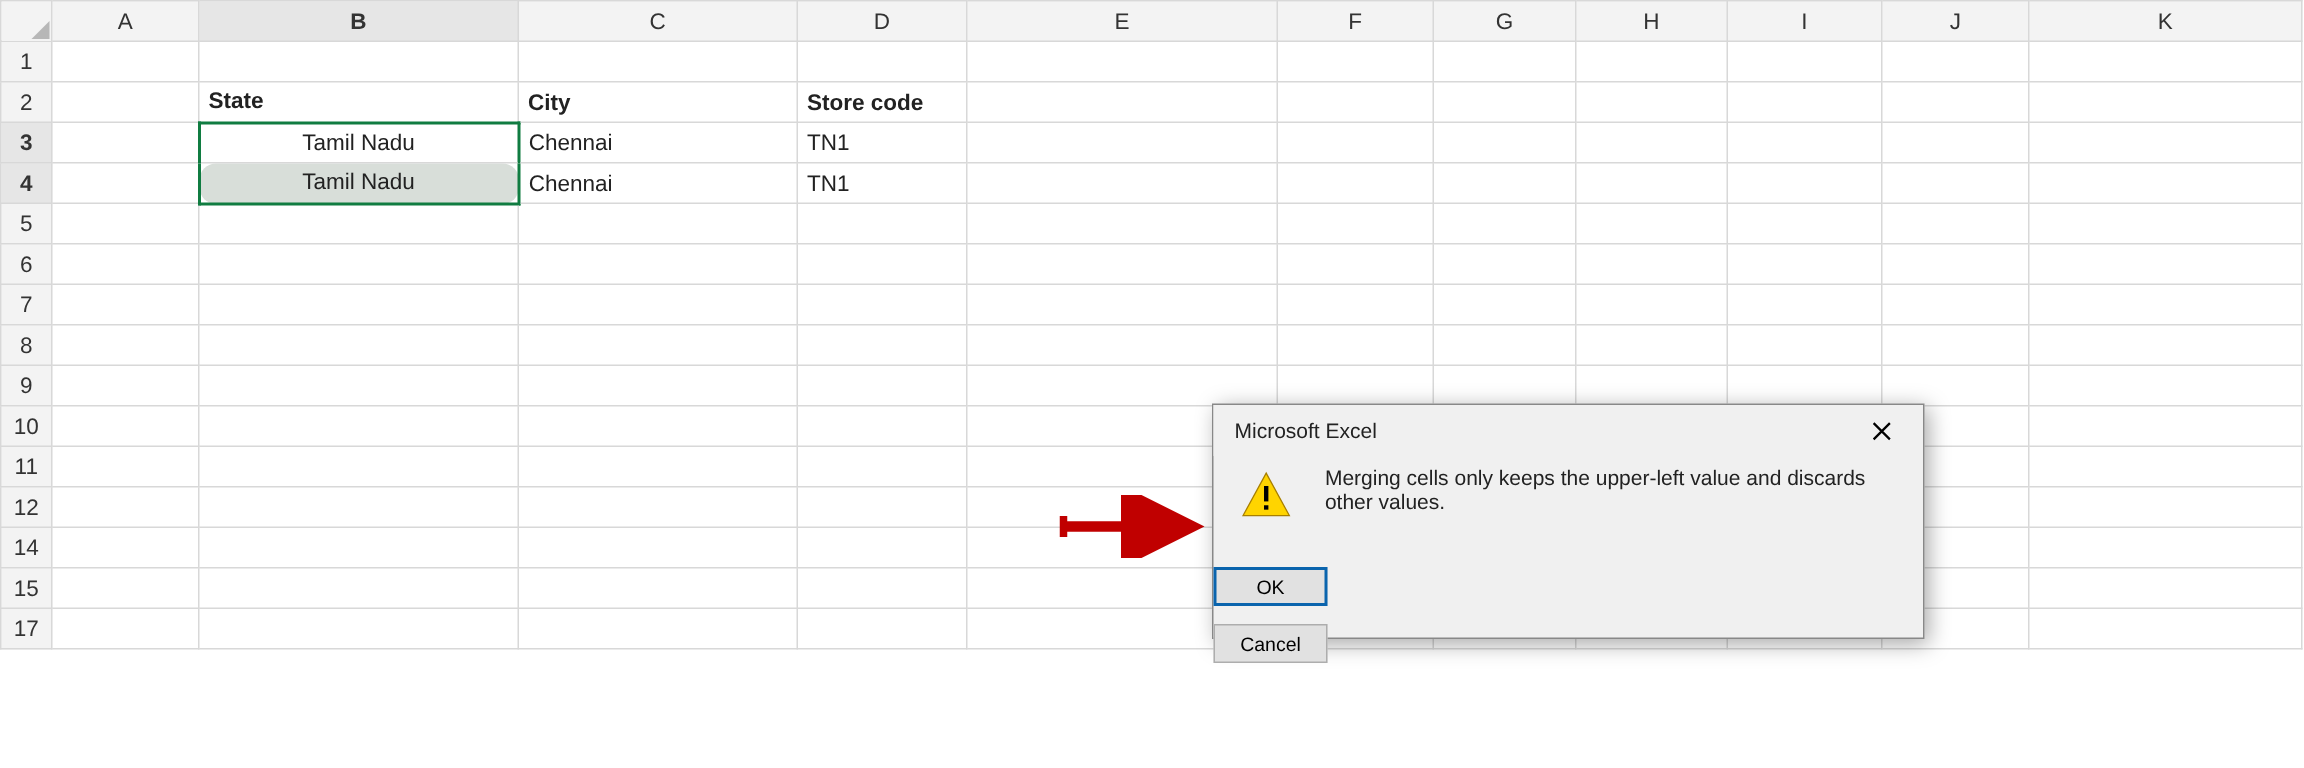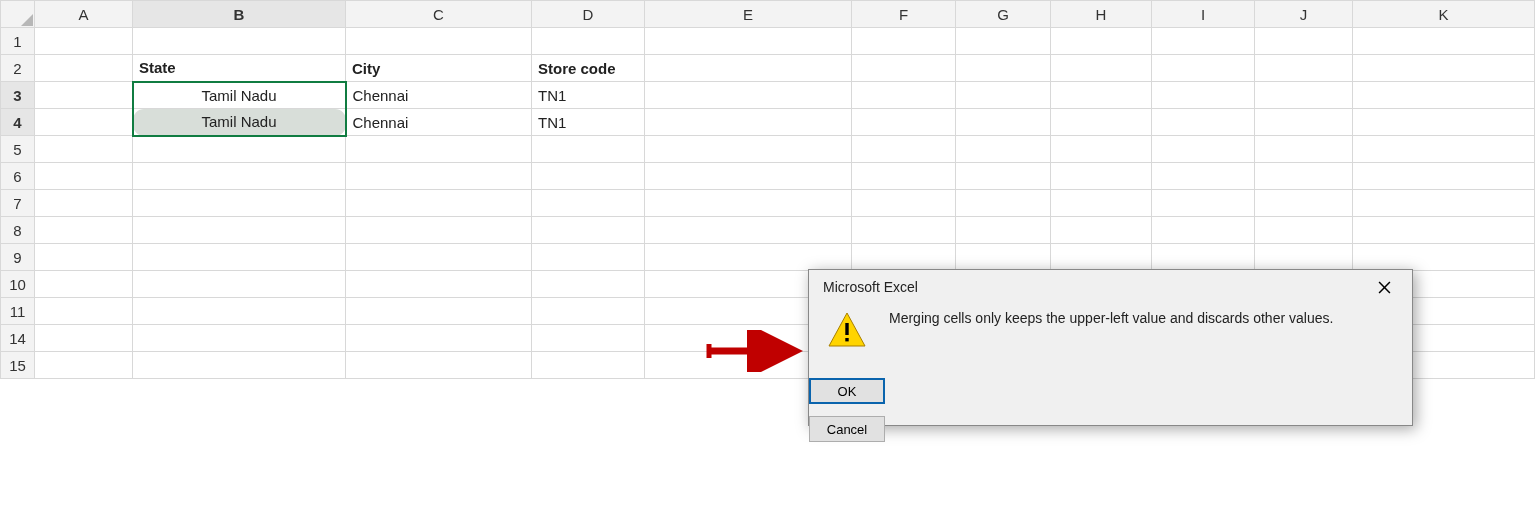--- a/index.html
+++ b/index.html
@@ -68,21 +68,21 @@
   .sel-right  { border-right: 2px solid #107c41 !important; }
   .sel-fill   { background:#d8ded9 !important; }
   .sel-active { background:#fff !important; }
   
   th.hl { background:#e6e6e6 !important; font-weight:600; }
 
   
   .dialog {
     position:absolute;
     top:269px; left:808px;
-    width:605px; height:157px;
+    width:475px; height:157px;
     background:#f0f0f0;
     border:1px solid #888;
     box-shadow: 3px 3px 14px rgba(0,0,0,.35);
   }
   .dlg-title {
     height:34px;
     display:flex;
     align-items:center;
     justify-content:space-between;
     padding:0 10px 0 14px;
@@ -308,35 +308,63 @@
         <td></td>
         <td></td>
         <td></td>
         <td></td>
         <td></td>
         <td></td>
         <td></td>
         <td></td>
       </tr>
   <tr>
+        <th class="row-h">12</th>
+        <td></td>
+        <td></td>
+        <td></td>
+        <td></td>
+        <td></td>
+        <td></td>
+        <td></td>
+        <td></td>
+        <td></td>
+        <td></td>
+        <td></td>
+      </tr>
+  <tr>
         <th class="row-h">14</th>
         <td></td>
         <td></td>
         <td></td>
         <td></td>
         <td></td>
         <td></td>
         <td></td>
         <td></td>
         <td></td>
         <td></td>
         <td></td>
       </tr>
   <tr>
         <th class="row-h">15</th>
+        <td></td>
+        <td></td>
+        <td></td>
+        <td></td>
+        <td></td>
+        <td></td>
+        <td></td>
+        <td></td>
+        <td></td>
+        <td></td>
+        <td></td>
+      </tr>
+  <tr>
+        <th class="row-h">17</th>
         <td></td>
         <td></td>
         <td></td>
         <td></td>
         <td></td>
         <td></td>
         <td></td>
         <td></td>
         <td></td>
         <td></td>

